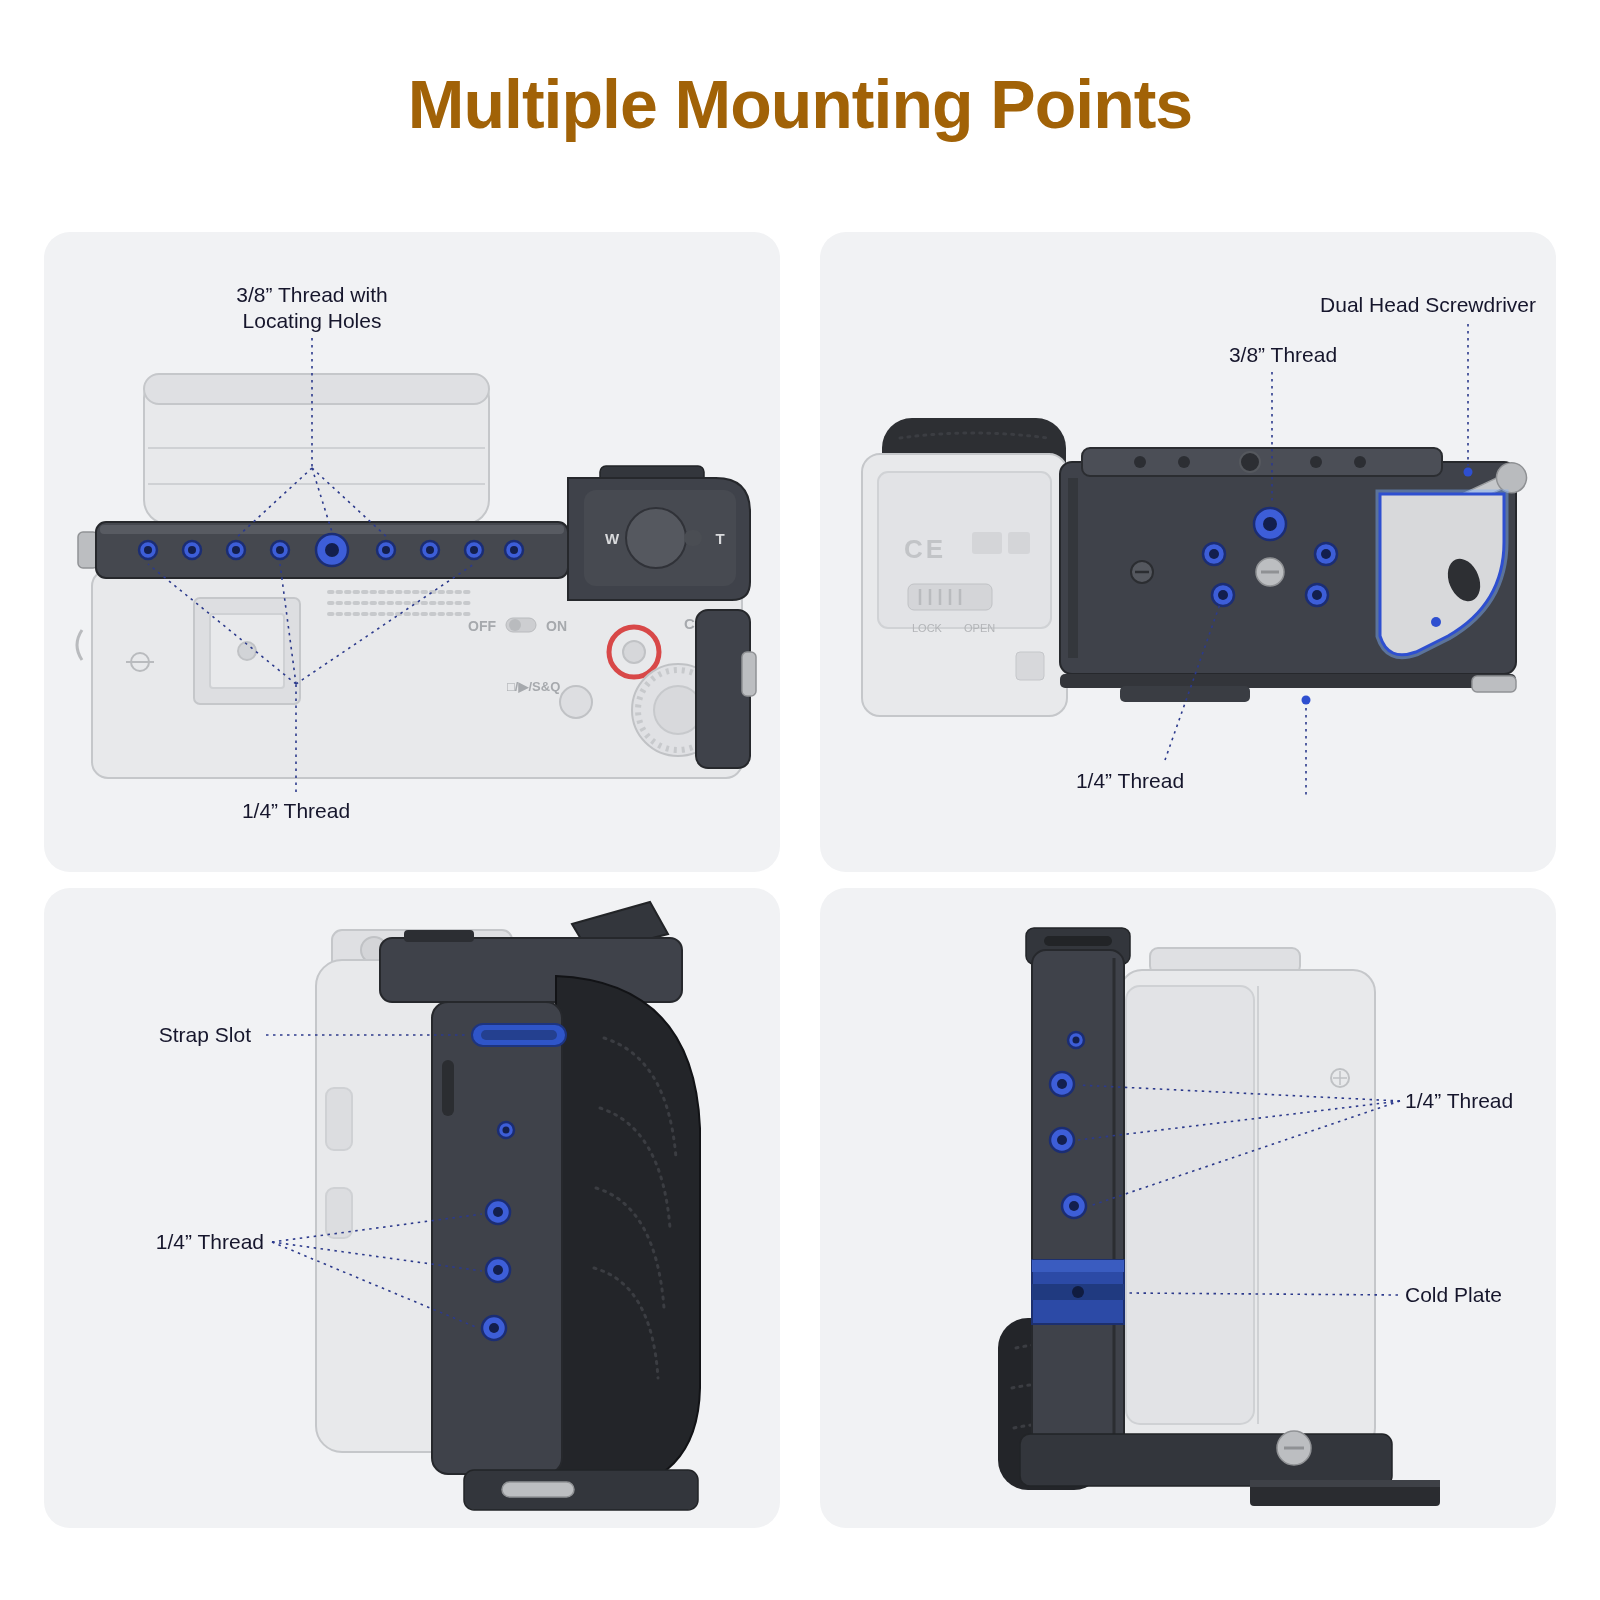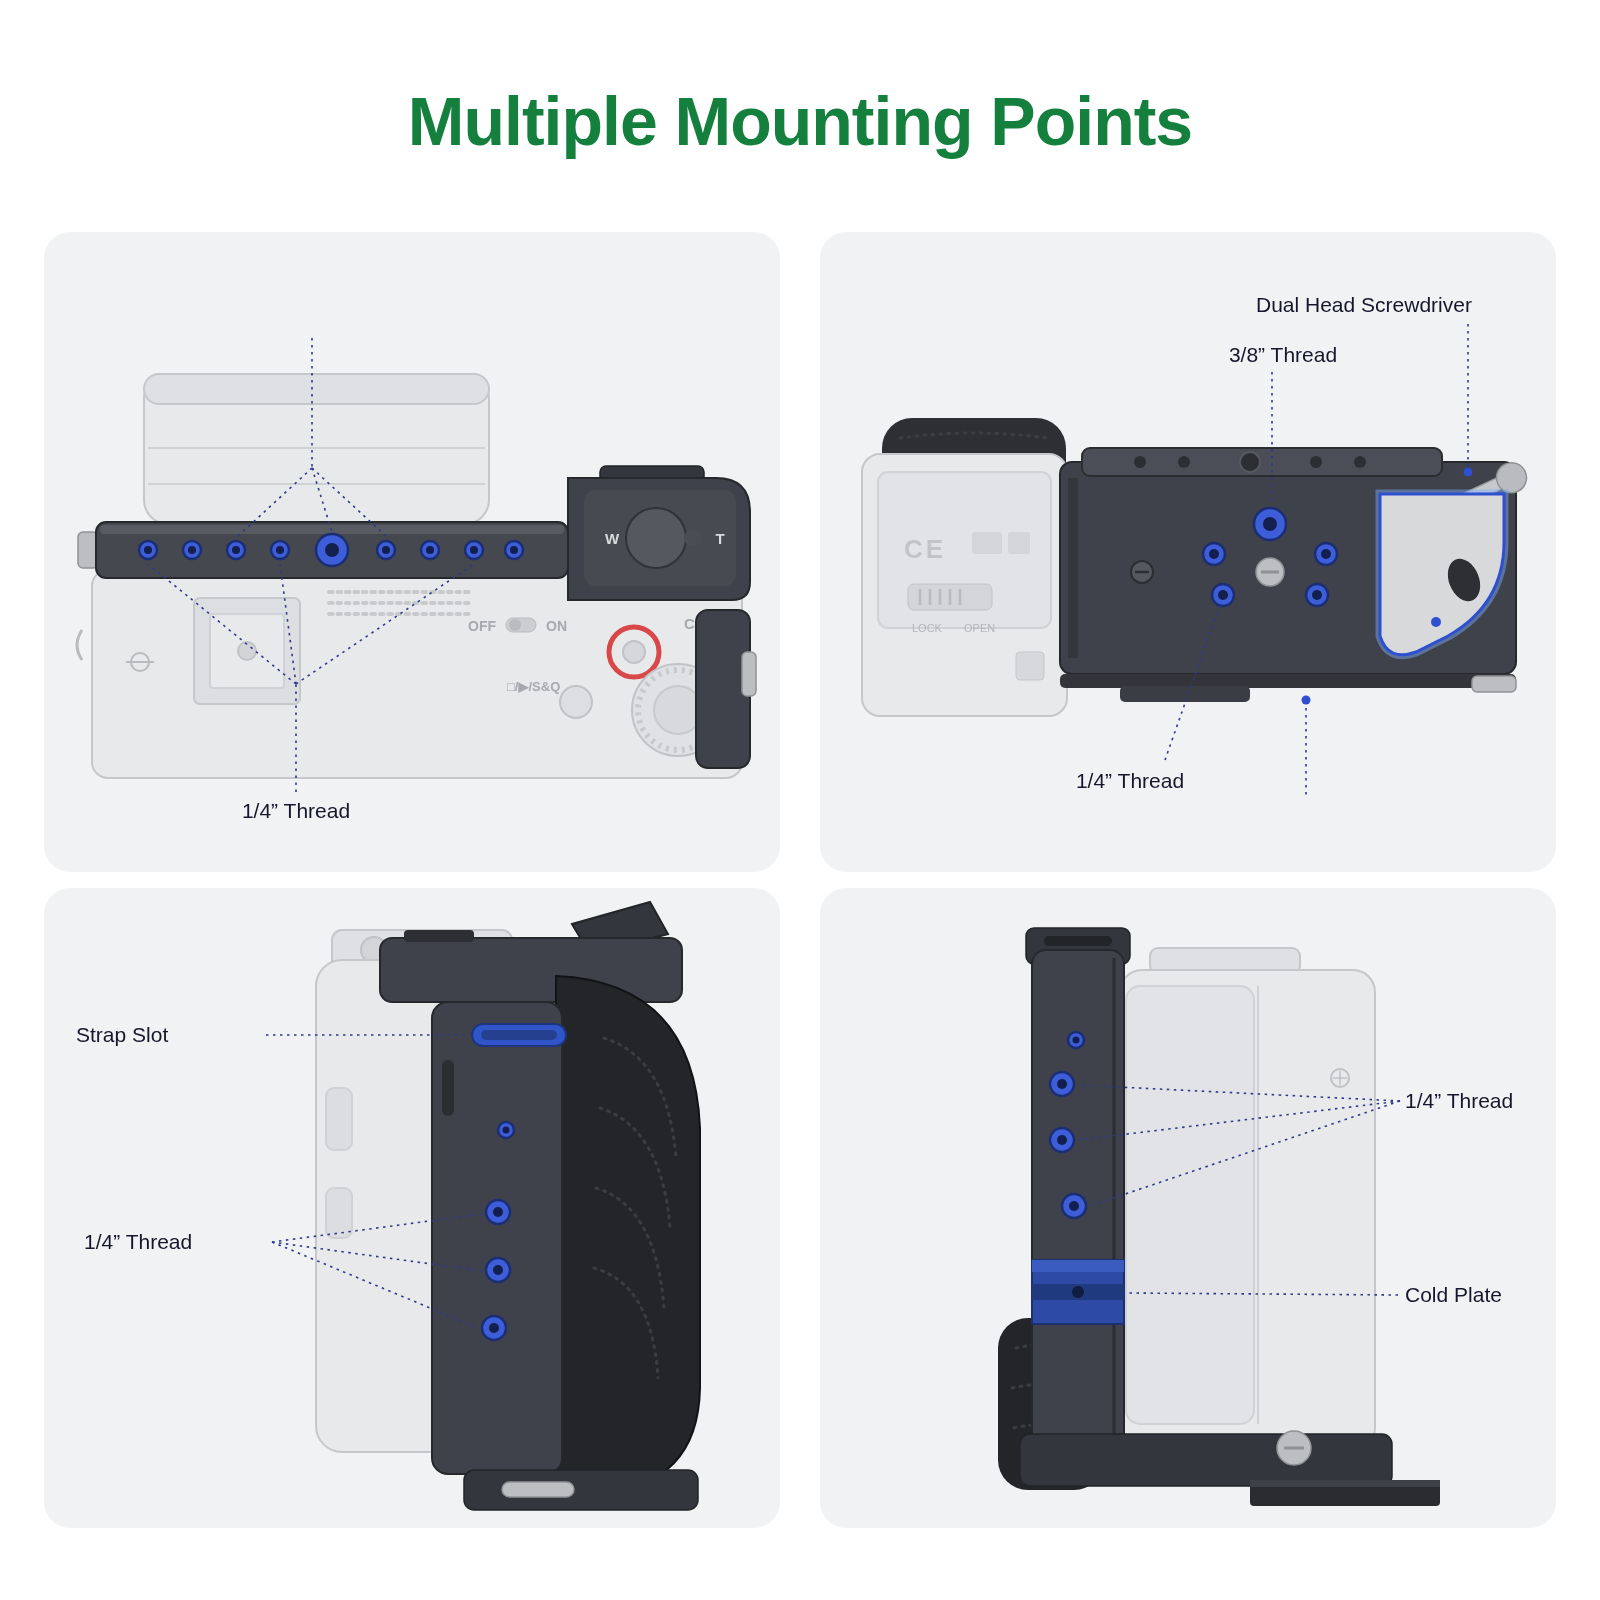--- a/index.html
+++ b/index.html
@@ -1,26 +1,26 @@
 <!DOCTYPE html>
 <html><head>
 <meta charset="utf-8">
 <style>
   html,body{margin:0;padding:0;background:#ffffff;}
   .page{position:relative;width:1600px;height:1600px;background:#ffffff;font-family:"Liberation Sans",sans-serif;overflow:hidden;}
-  .title{position:absolute;left:0;top:82px;width:1600px;text-align:center;font-size:68px;font-weight:bold;color:#15803d;letter-spacing:-1px;margin:0;}
+  .title{position:absolute;left:0;top:65px;width:1600px;text-align:center;font-size:68px;font-weight:bold;color:#a16207;letter-spacing:-1px;margin:0;}
   .panel{position:absolute;width:736px;height:640px;background:#f1f2f4;border-radius:26px;}
   #panel-top-view{left:44px;top:232px;}
   #panel-bottom-view{left:820px;top:232px;}
   #panel-left-view{left:44px;top:888px;}
   #panel-right-view{left:820px;top:888px;}
   .panel svg{position:absolute;left:0;top:0;}
   .callout{position:absolute;color:#16162c;font-size:21px;line-height:26px;}
   .center{text-align:center;}
-  .rightal{text-align:left;}
+  .rightal{text-align:right;}
   svg text{font-family:"Liberation Sans",sans-serif;}
   .leader{stroke:#2c3a8c;stroke-width:1.6;stroke-dasharray:2.5 4.5;fill:none;}
   .anchor{fill:#2e4fd0;}
   .ho{fill:#3d5ed8;stroke:#1b2d74;stroke-width:2.5;}
   .hi{fill:#131f4e;}
   .ghost{fill:#e8e9eb;stroke:#c5c7ca;stroke-width:2;}
   .ghost2{fill:#dfe0e3;stroke:#c5c7ca;stroke-width:2;}
   .gline{stroke:#cfd1d4;stroke-width:2;fill:none;}
   .gtext{fill:#a6a9ad;font-weight:bold;}
   .dark{fill:#3f424a;stroke:#26282c;stroke-width:2;}
@@ -119,20 +119,24 @@
         <path class="leader" d="M 268 236 L 288 300"></path>
         <path class="leader" d="M 268 236 L 344 306"></path>
       </g>
       <g>
         <path class="leader" d="M 252 560 L 252 452"></path>
         <path class="leader" d="M 252 452 L 104 332"></path>
         <path class="leader" d="M 252 452 L 236 332"></path>
         <path class="leader" d="M 252 452 L 430 332"></path>
       </g>
     </svg>
+    <div class="callout center" style="left:118px;top:50px;width:300px;">
+      <span style="display:block">3/8” Thread with</span>
+      <span style="display:block">Locating Holes</span>
+    </div>
     <div class="callout center" style="left:152px;top:566px;width:200px;">1/4” Thread</div>
   </div>
 
   <div class="panel" id="panel-bottom-view">
     <svg viewBox="0 0 736 640" width="736" height="640">
 
       <g>
         <rect x="62" y="186" width="184" height="76" rx="30" fill="#2d2f33"></rect>
         <path class="griptex" d="M 80 206 Q 152 196 228 206"></path>
         <path class="griptex" d="M 76 228 Q 152 218 232 228"></path>

